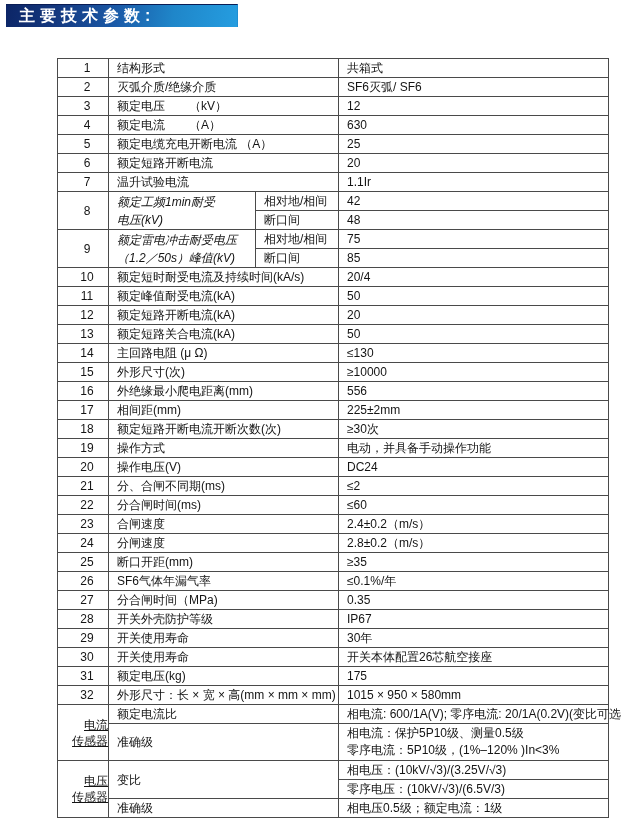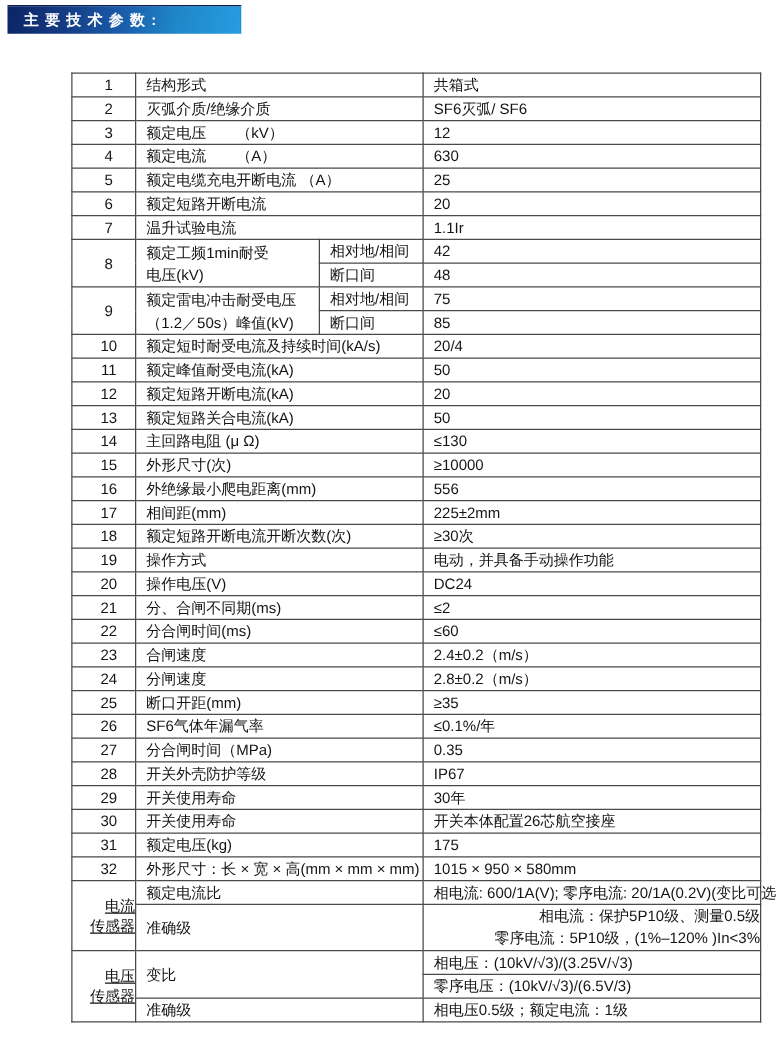--- a/index.html
+++ b/index.html
@@ -9,28 +9,28 @@
     width: 624px;
     height: 836px;
     font-family: "Liberation Sans", "DejaVu Sans", sans-serif;
   }
   body { position: relative; }
 
   .title-bar {
     position: absolute;
     left: 6px;
     top: 4px;
-    width: 187px;
+    width: 232px;
     height: 23px;
     box-sizing: border-box;
     background: linear-gradient(100deg, #0c2566 0%, #14387f 22%, #1a5aa8 48%, #1f86c9 72%, #259de0 100%);
     border-top: 1px solid #0a1d55;
     border-right: 1px solid #1f8ed2;
     color: #ffffff;
-    font-size: 12px;
+    font-size: 16px;
     font-weight: bold;
     letter-spacing: 5px;
     line-height: 22px;
     padding-left: 13px;
   }
 
   table.params {
     position: absolute;
     left: 57px;
     top: 58px;
@@ -52,34 +52,34 @@
   }
   tr.row { height: 18px; }
   tr.row-tall { height: 37px; }
   td.cn {
     text-align: center;
     padding: 0;
   }
   td.cp {}
   td.cs {}
   td.cv {}
-  td.two-line { line-height: 18px; }
+  td.two-line { line-height: 18px; font-style: italic; }
   td.two-line div { height: 18px; line-height: 18px; }
   td.sensor-label {
     text-align: right;
     padding: 0;
     line-height: 16px;
     text-decoration: underline;
   }
   td.sensor-label div { line-height: 16px; }
   td.cv-small {
     font-size: 10px;
     letter-spacing: 0;
   }
-  td.cv-2lines { line-height: 17px; padding-top: 1px; padding-bottom: 1px; text-align: right; }
+  td.cv-2lines { line-height: 17px; padding-top: 1px; padding-bottom: 1px; }
   td.cv-2lines div { height: 17px; line-height: 17px; }
 </style>
 </head>
 <body>
 
 <div class="title-bar">主要技术参数:</div>
 
 <table class="params">
   <colgroup>
     <col style="width:51px">

